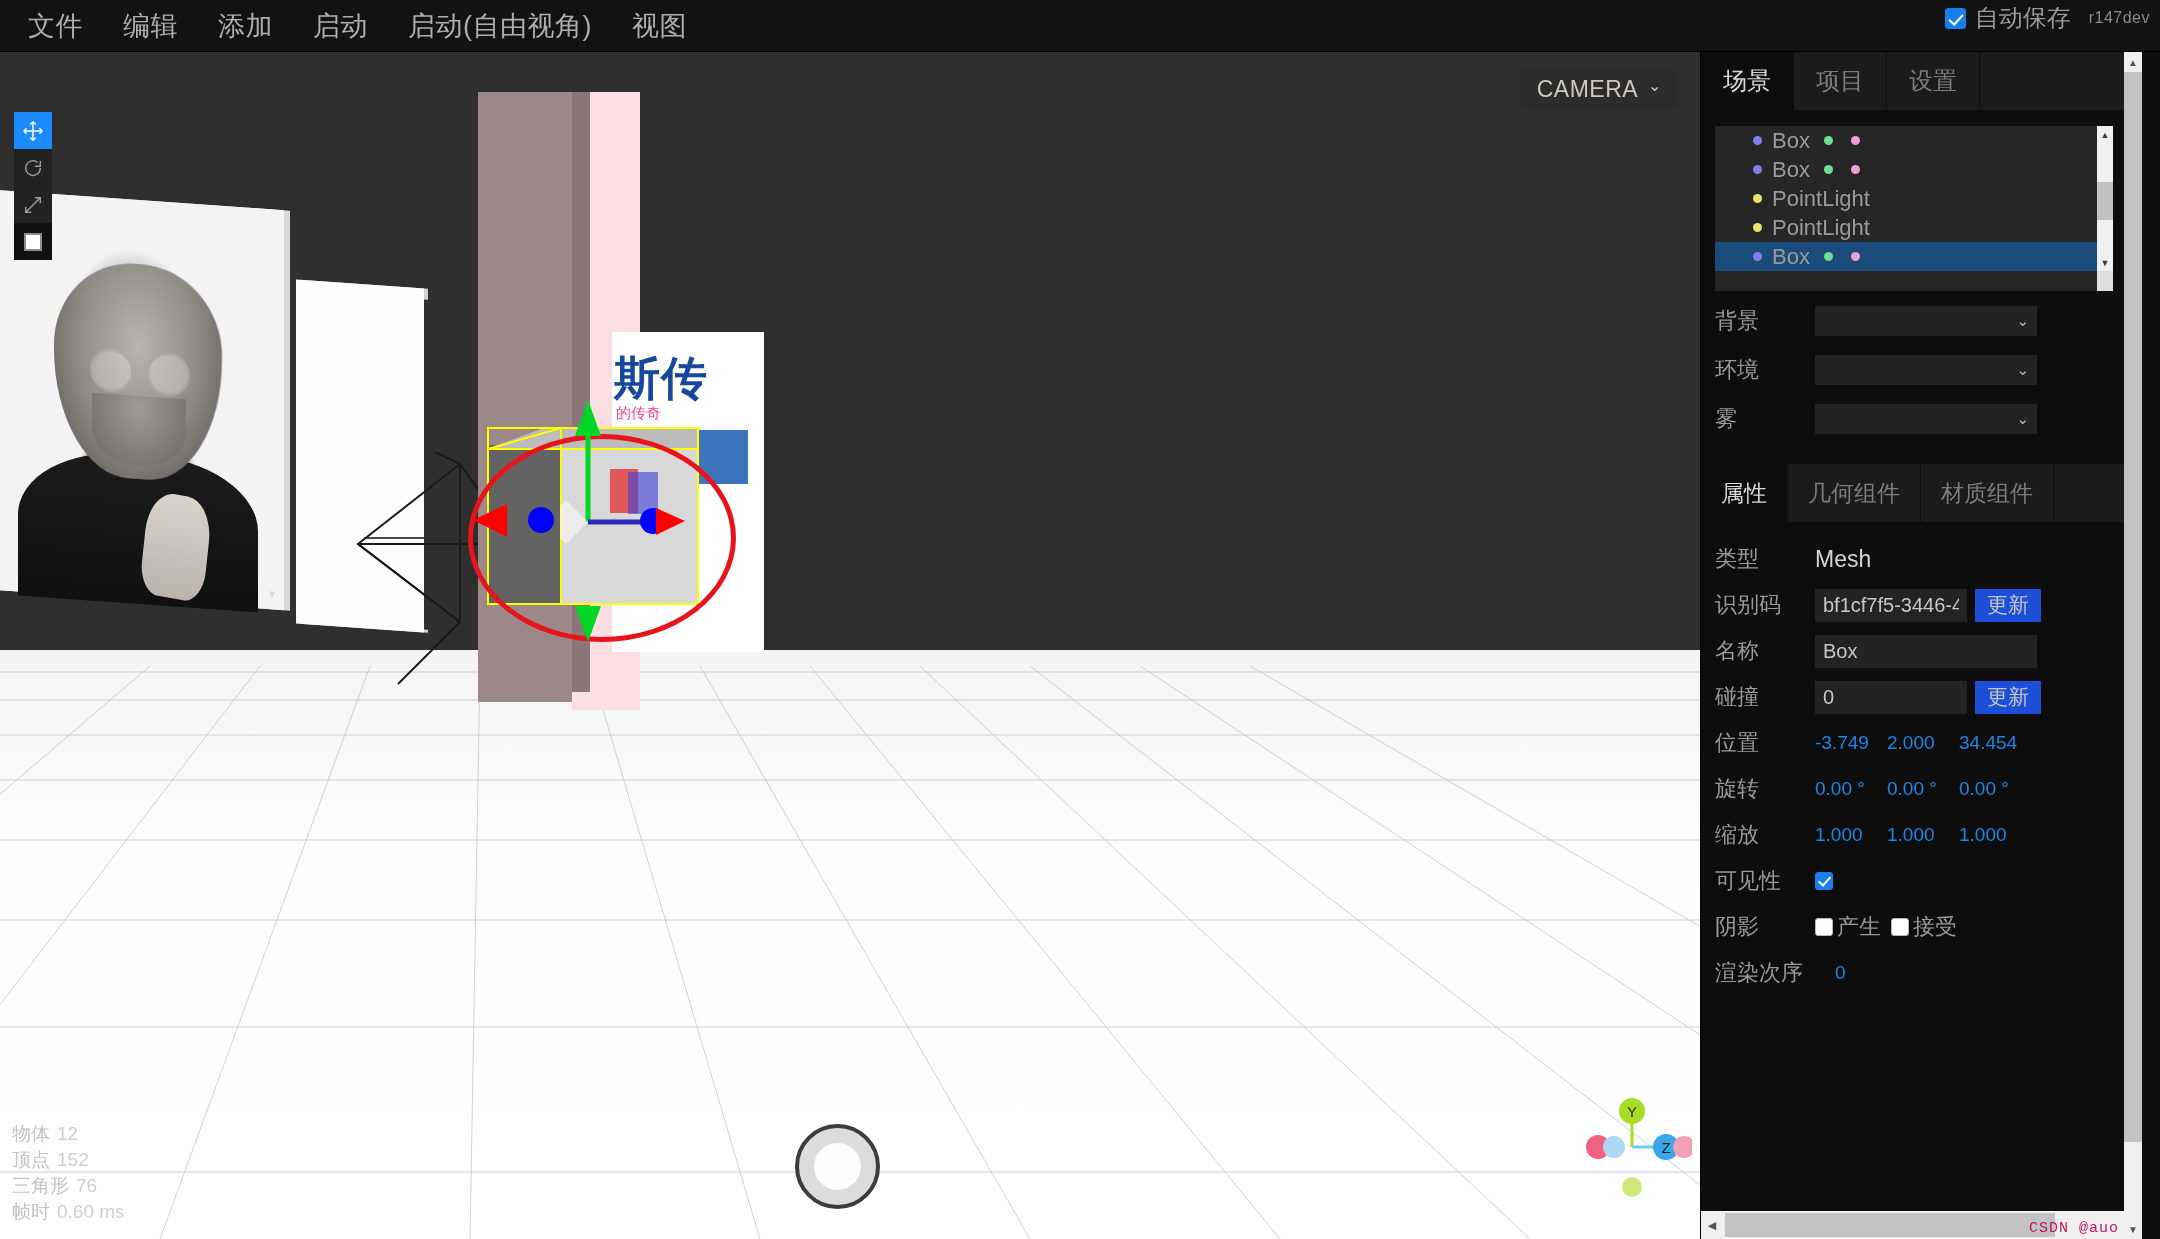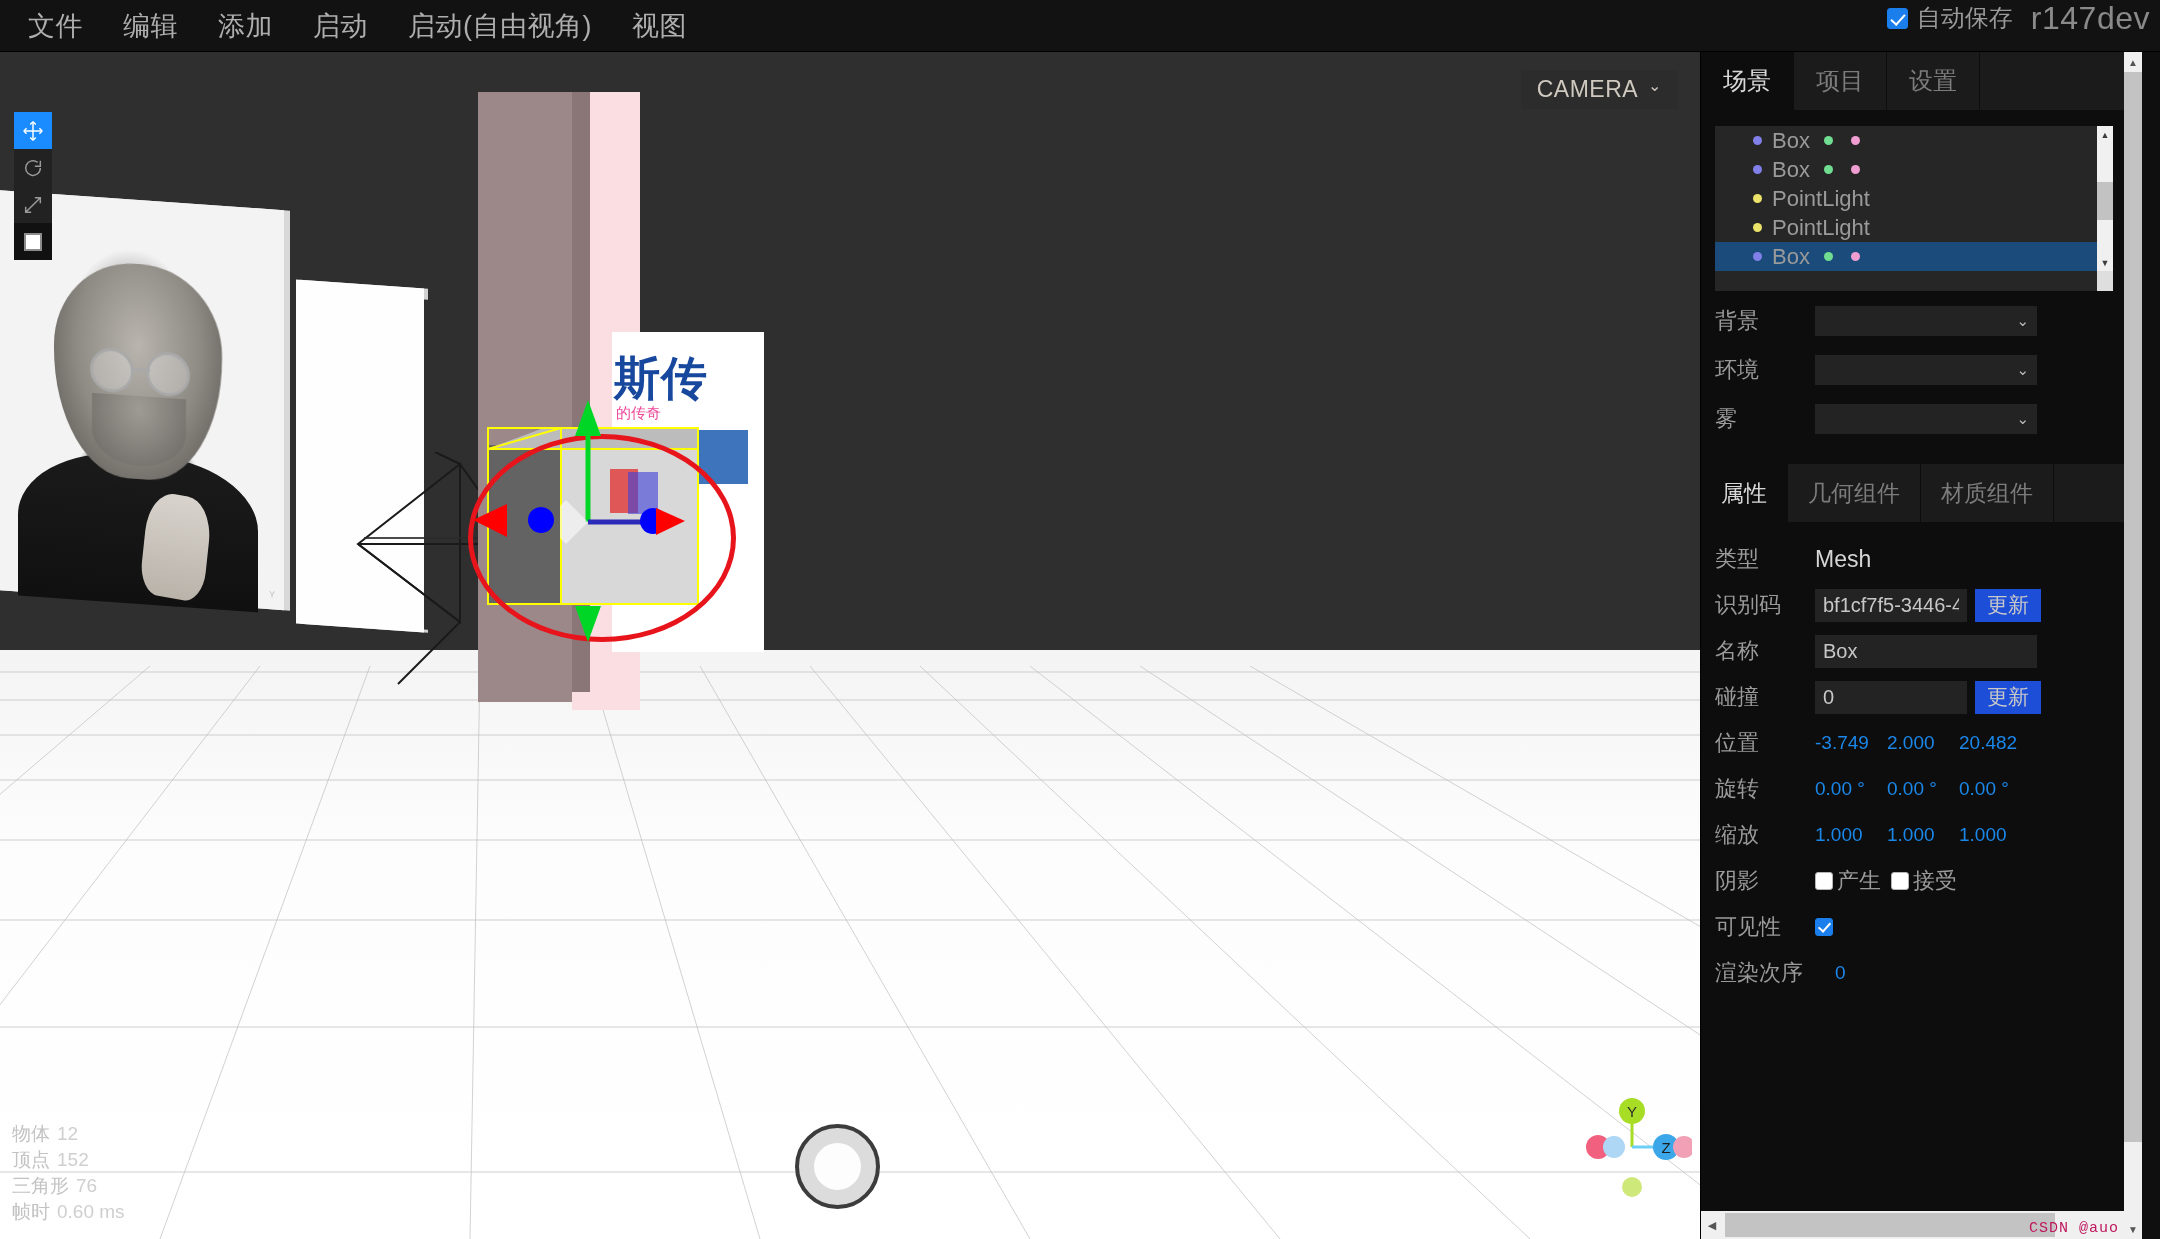--- a/index.html
+++ b/index.html
@@ -33,21 +33,21 @@
     display: inline-block; position: relative; cursor: pointer;
     background: #fff; border: 1px solid #b5b5b5;
   }
   .cbx.checked { background: #1a7fed; border-color: #1a7fed; }
   .cbx.checked::after {
     content: ""; position: absolute; left: 6px; top: 2px;
     width: 6px; height: 12px; border: solid #fff;
     border-width: 0 2.5px 2.5px 0; transform: rotate(42deg);
   }
   .autosave-label { color: #999; font-size: 24px; }
-  .version { color: #8a8a8a; font-size: 32px; letter-spacing: 0.5px; }
+  .version { color: #8a8a8a; font-size: 16px; letter-spacing: 0.5px; }
 
   
   .viewport {
     position: absolute; left: 0; top: 52px;
     width: 1700px; height: 1187px;
     background: #ffffff; overflow: hidden;
   }
   
   .bg-dark {
     position: absolute; left: 0; top: 0; width: 1700px; height: 614px;
@@ -631,59 +631,59 @@
       <span class="plbl">碰撞</span>
       <input class="inp small" value="0" style="">
       <button class="btn">更新</button>
     </div>
 
     <div class="prow">
       <span class="plbl">位置</span>
       <span class="num3">
         <span class="num">-3.749</span>
         <span class="num">2.000</span>
-        <span class="num">20.482</span>
+        <span class="num">34.454</span>
       </span>
     </div>
 
     <div class="prow">
       <span class="plbl">旋转</span>
       <span class="num3">
         <span class="num">0.00 °</span>
         <span class="num">0.00 °</span>
         <span class="num">0.00 °</span>
       </span>
     </div>
 
     <div class="prow">
       <span class="plbl">缩放</span>
       <span class="num3">
         <span class="num">1.000</span>
         <span class="num">1.000</span>
         <span class="num">1.000</span>
       </span>
+    </div>
+
+    <div class="prow">
+      <span class="plbl">可见性</span>
+      <span class="cbx sm checked"></span>
     </div>
 
     <div class="prow">
       <span class="plbl">阴影</span>
       <span class="chk-inline">
         <span class="cbx sm"></span>
         <span class="txt">产生</span>
       </span>
       <span class="chk-inline">
         <span class="cbx sm"></span>
         <span class="txt">接受</span>
       </span>
     </div>
 
-    <div class="prow">
-      <span class="plbl">可见性</span>
-      <span class="cbx sm checked"></span>
-    </div>
-
 
     <div class="prow">
       <span class="plbl" style="width:120px">渲染次序</span>
       <span class="num">0</span>
     </div>
 
     <div class="sb-h">
       <div class="arr">◀</div>
       <div class="thumb"></div>
       <div class="watermark">CSDN @auo</div>

